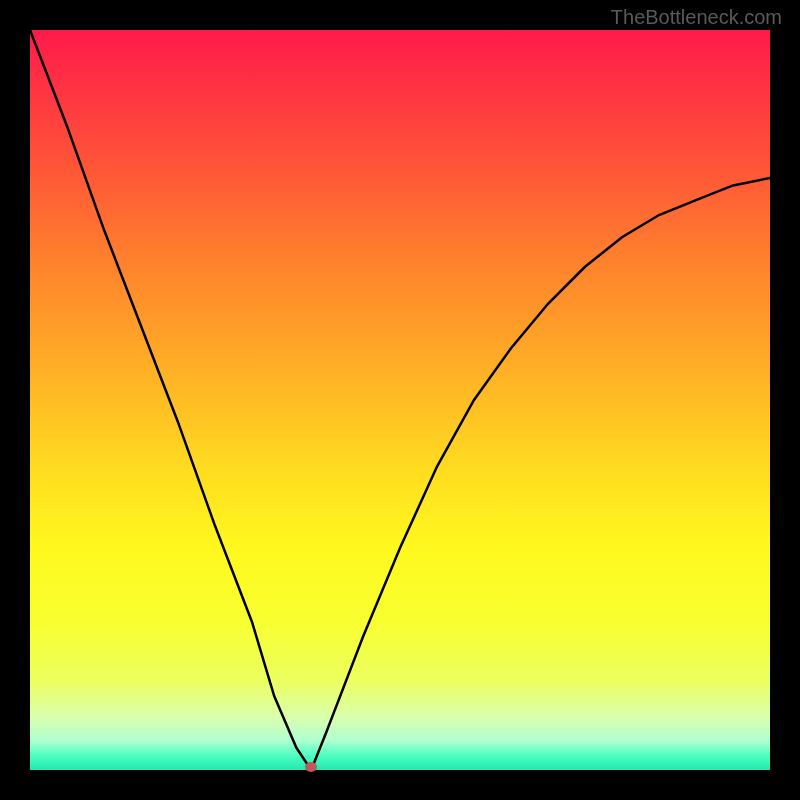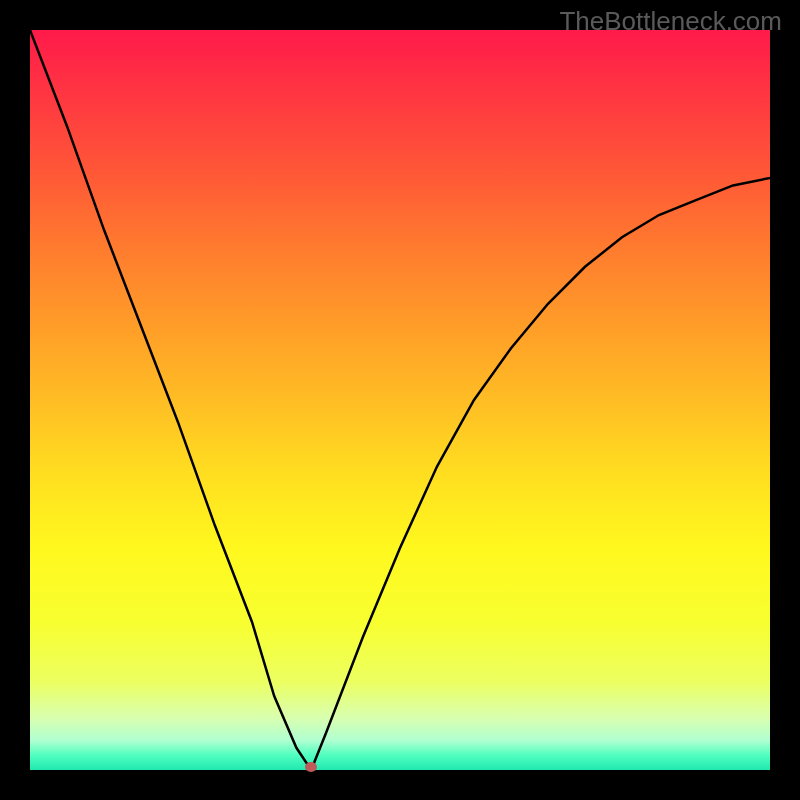--- a/index.html
+++ b/index.html
@@ -12,21 +12,21 @@
     height: 800px;
     background: #000;
     position: relative;
     overflow: hidden;
   }
   .watermark {
     position: absolute;
     top: 6px;
     right: 18px;
     font-family: Arial, sans-serif;
-    font-size: 26px;
+    font-size: 20px;
     font-weight: 500;
     color: #5a5a5a;
     z-index: 10;
   }
   .chart-container {
     position: absolute;
     top: 30px;
     left: 30px;
     width: 740px;
     height: 740px;

